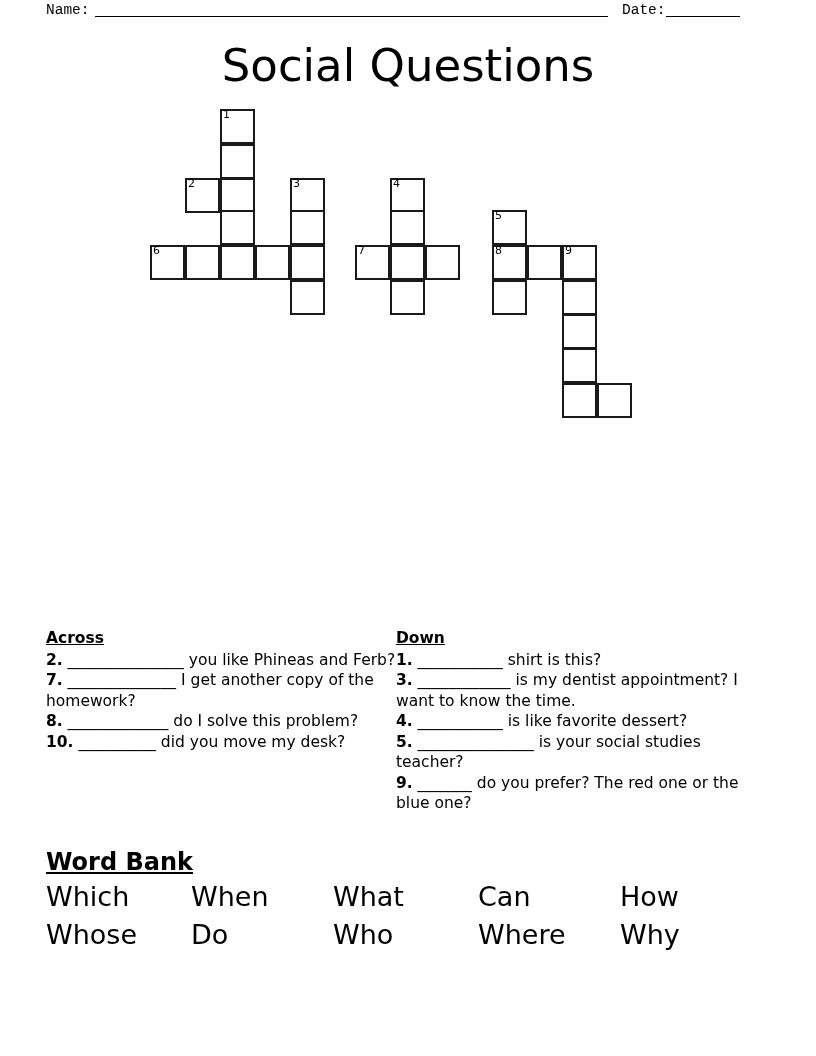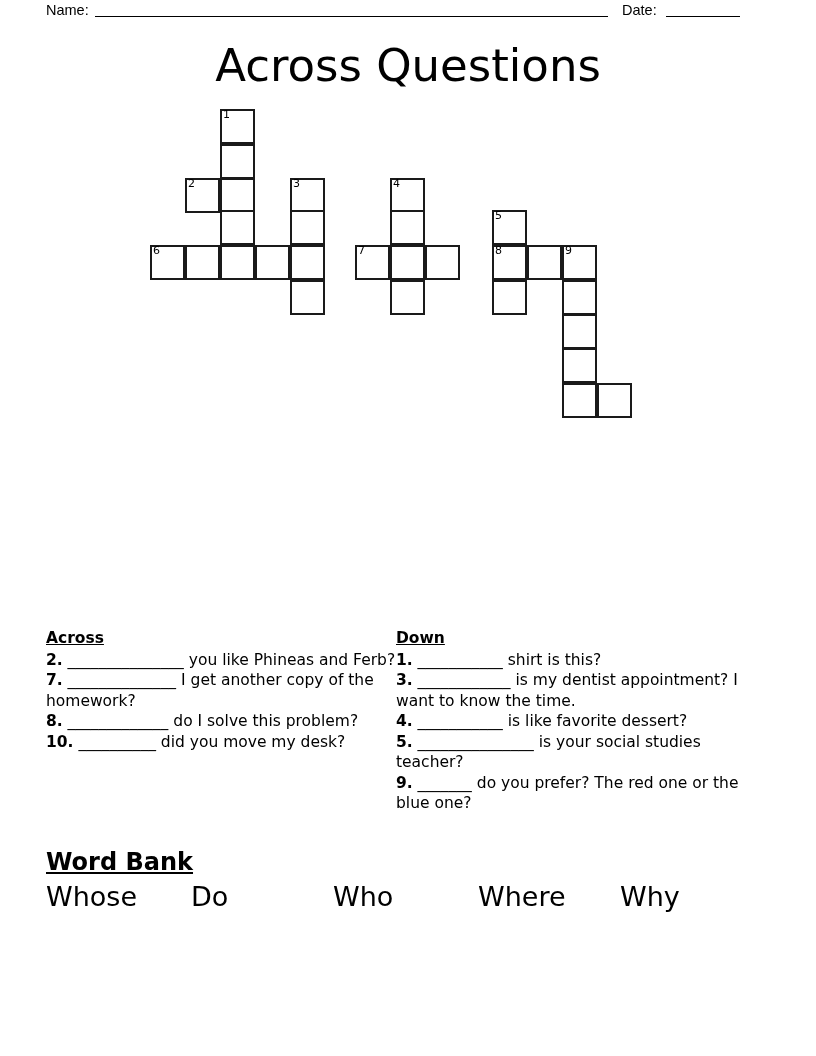--- a/index.html
+++ b/index.html
@@ -16,21 +16,21 @@
     overflow: hidden;
   }
 
   
   .namedate {
     position: absolute;
     left: 0;
     top: 0;
     width: 816px;
     height: 24px;
-    font-family: Liberation Sans, sans-serif;
+    font-family: Liberation Mono, monospace;
     font-size: 14.5px;
   }
   .nd-name-label {
     position: absolute;
     left: 46px;
     top: 2px;
   }
   .nd-name-rule {
     position: absolute;
     left: 95px;
@@ -161,21 +161,21 @@
 </head>
 <body>
 
 <div class="namedate">
   <span class="nd-name-label">Name:</span>
   <span class="nd-name-rule"></span>
   <span class="nd-date-label">Date:</span>
   <span class="nd-date-rule"></span>
 </div>
 
-<div class="title">Across Questions</div>
+<div class="title">Social Questions</div>
 
 <div class="grid" id="grid">
     <div class="cell" style="left: 220px; top: 109px;">
       <span class="num">1</span>
     </div>
     <div class="cell" style="left: 220px; top: 144px;"></div>
     <div class="cell" style="left: 185px; top: 178px;">
       <span class="num">2</span>
     </div>
     <div class="cell" style="left: 220px; top: 178px;"></div>
@@ -242,20 +242,27 @@
         <span class="clue"><span class="cnum">5.</span><span> _______________ is your social studies teacher?</span></span>
         <span class="clue"><span class="cnum">9.</span><span> _______ do you prefer? The red one or the blue one?</span></span>
       </div>
   </div>
 </div>
 
 <div class="wordbank">
   <span class="wb-heading">Word Bank</span>
   <div id="wb-rows">
       <div class="wb-row">
+        <span class="wb-word wb-c0">Which</span>
+        <span class="wb-word wb-c1">When</span>
+        <span class="wb-word wb-c2">What</span>
+        <span class="wb-word wb-c3">Can</span>
+        <span class="wb-word wb-c4">How</span>
+      </div>
+      <div class="wb-row">
         <span class="wb-word wb-c0">Whose</span>
         <span class="wb-word wb-c1">Do</span>
         <span class="wb-word wb-c2">Who</span>
         <span class="wb-word wb-c3">Where</span>
         <span class="wb-word wb-c4">Why</span>
       </div>
     </div>
 </div>
 
 </body></html>

